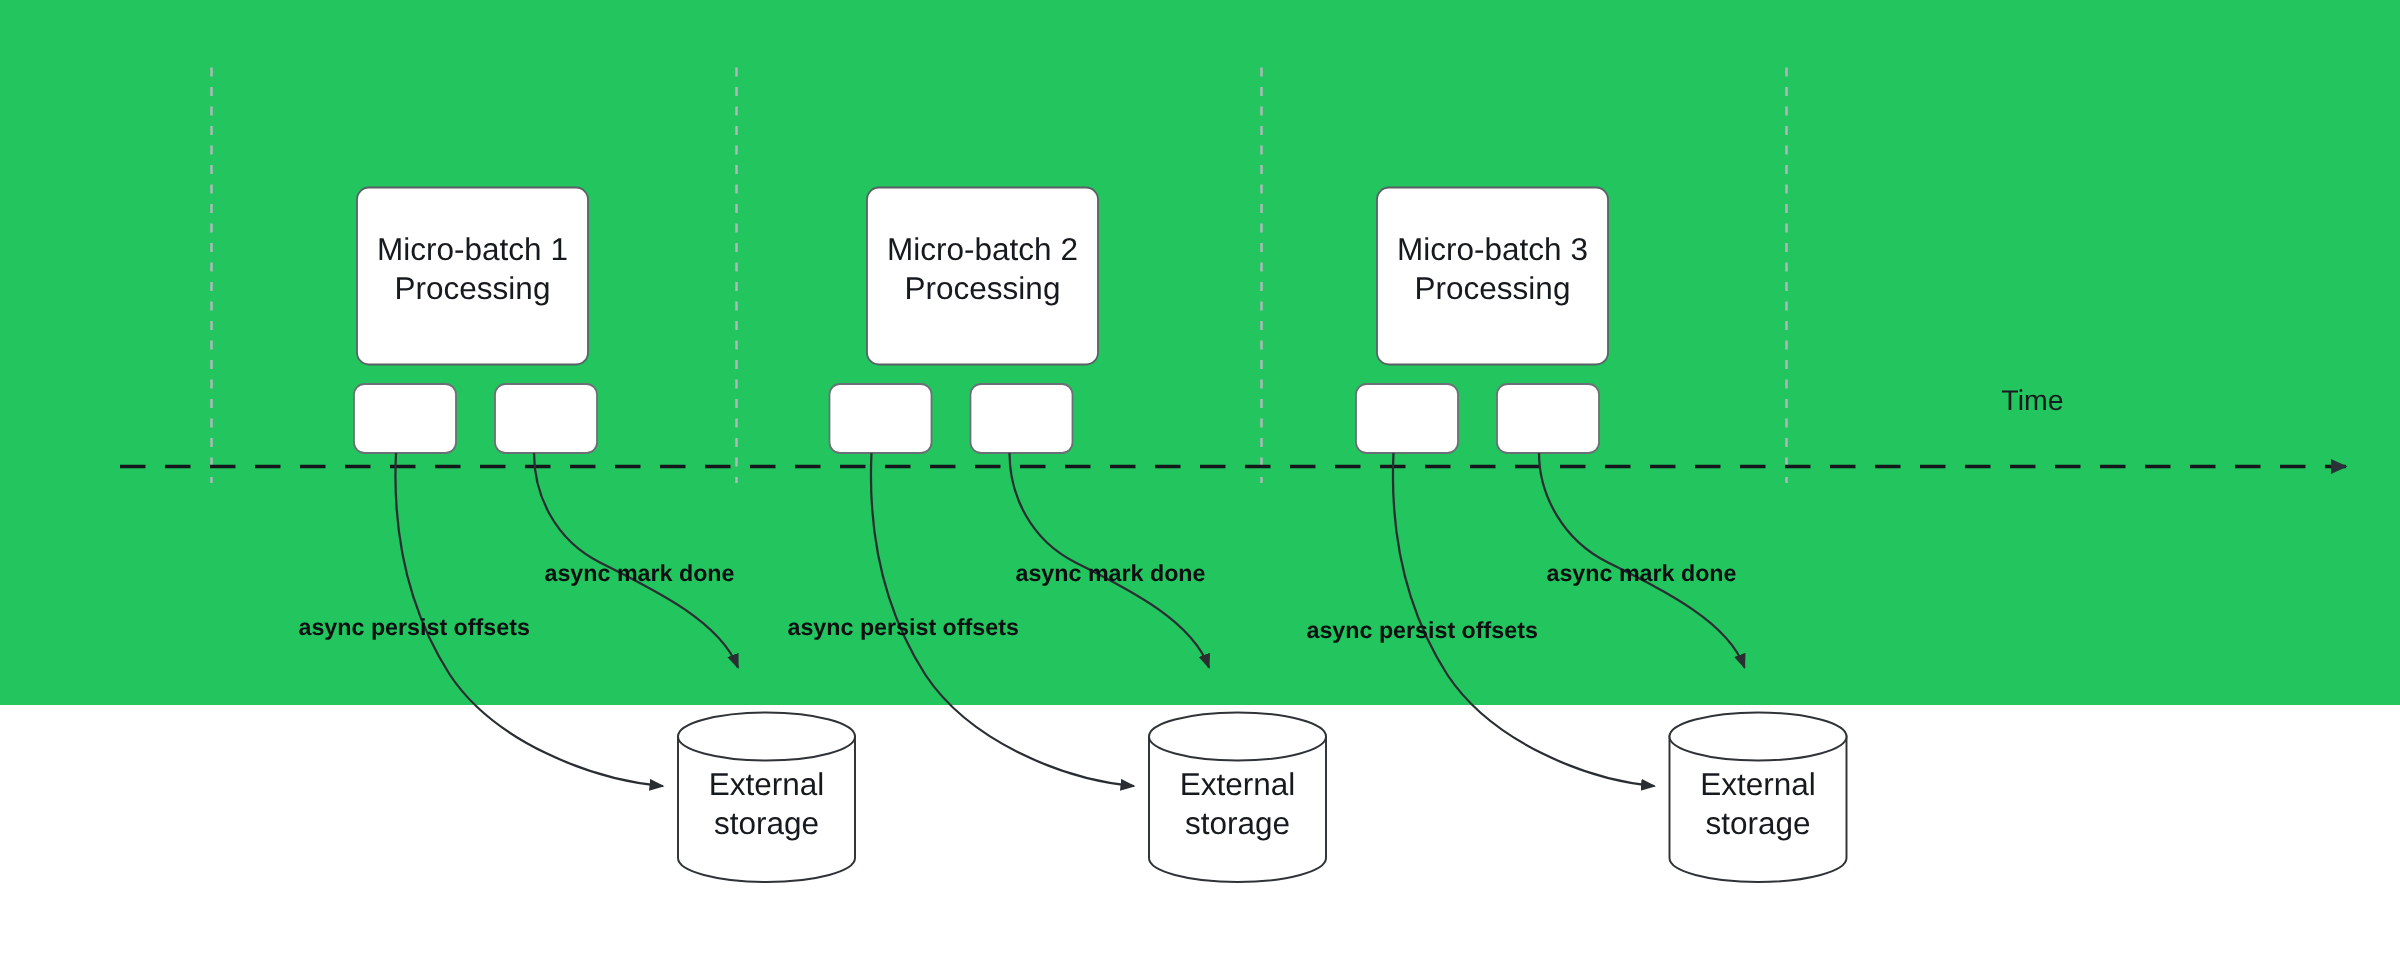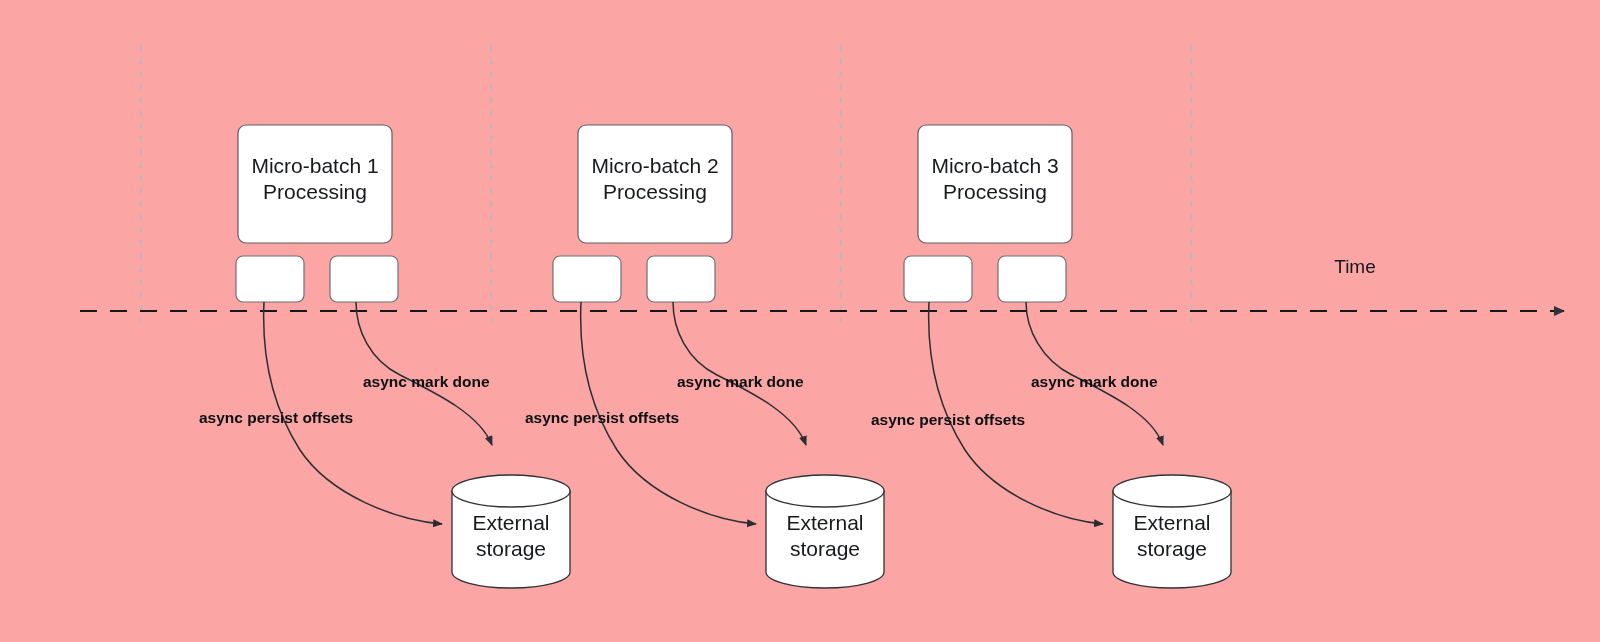--- a/index.html
+++ b/index.html
@@ -9,22 +9,22 @@
   }
   body {
     width: 1600px;
     height: 642px;
     font-family: "Liberation Sans", sans-serif;
     overflow: hidden;
   }
   #diagram-root {
     position: relative;
     width: 1600px;
-    height: 642px;
-    background: #fca5a5;
+    height: 470px;
+    background: #22c55e;
   }
   svg#diagram-svg {
     position: absolute;
     top: 0;
     left: 0;
     width: 1600px;
     height: 642px;
     display: block;
   }
   .node-box {

